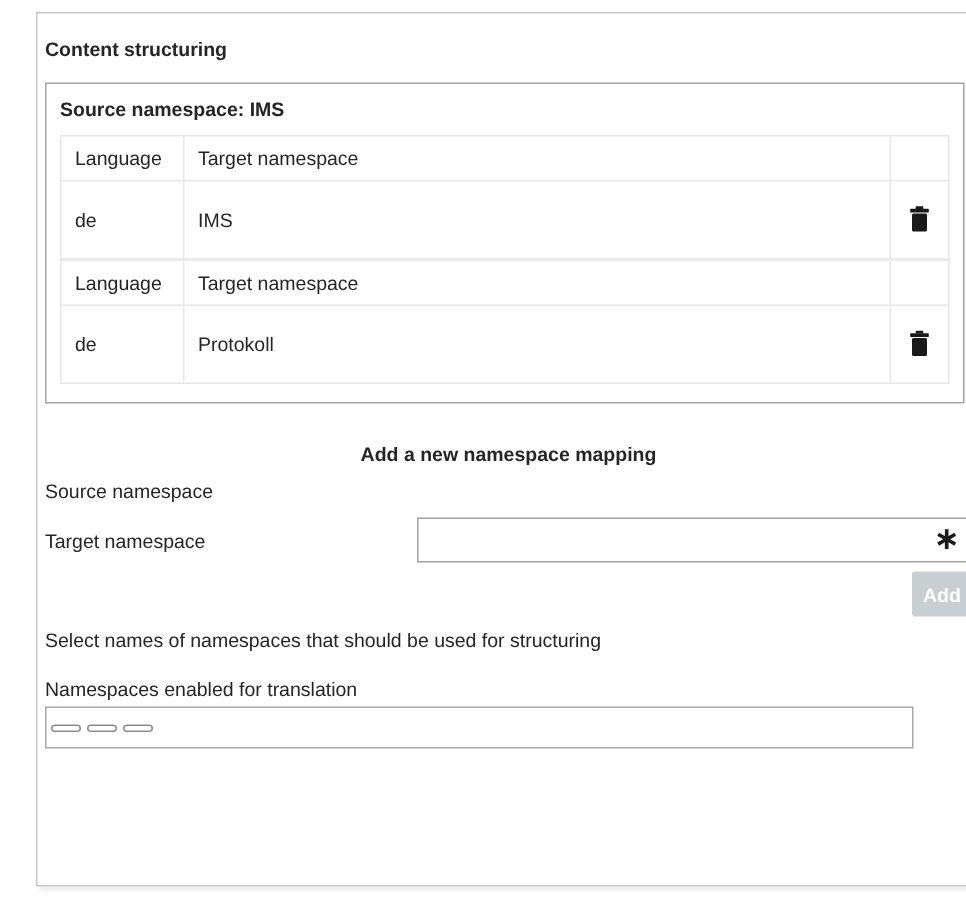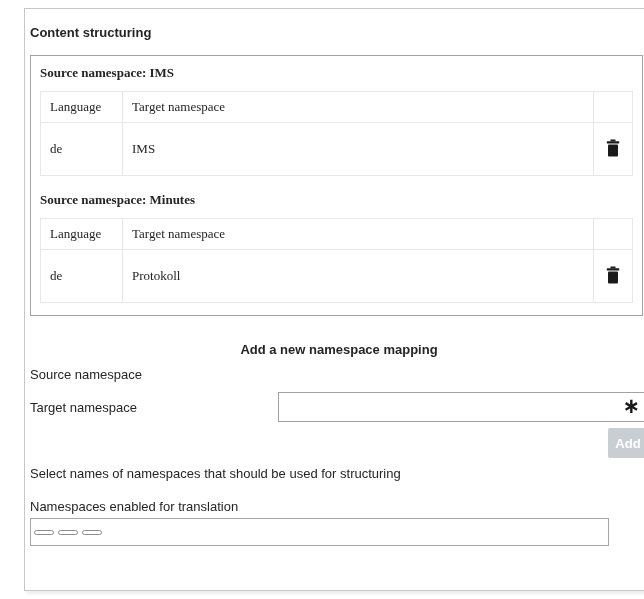--- a/index.html
+++ b/index.html
@@ -15,21 +15,20 @@
     box-shadow: 2px 3px 3px rgba(0,0,0,0.07);
     padding: 8px 3px 8px 5px;
   }
   .h-bold { font-weight: bold; margin-top: 8px; }
   .subtitle { margin-top: 12px; }
   .mapping-box {
     margin-top: 15px; margin-right: 5px;
     border: 1px solid #a3a3a3;
     padding: 9px 9px 12px 9px;
     background: #fff;
-    font-family: Liberation Serif, serif;
   }
   .group-heading { font-weight: bold; }
   .group-heading + table { margin-top: 10px; }
   .group-heading.second { margin-top: 16px; }
   table.ns-table { width: 100%; border-collapse: collapse; background: #fff; }
   table.ns-table th, table.ns-table td {
     border: 1px solid #e7e7e7; text-align: left; font-weight: normal;
     padding: 7px 9px; vertical-align: middle;
   }
   table.ns-table td { padding: 14px 9px; }
@@ -109,21 +108,20 @@
                 <rect x="1.8" y="2.2" width="12.4" height="2.4" rx="0.5"></rect>
                 <rect x="3" y="5.4" width="10" height="12" rx="1"></rect>
               </svg>
             </span>
           </button>
         </td>
       </tr>
     </tbody>
       </table>
 
-    <div class="group-heading second">Source namespace: Minutes</div>
     <table class="ns-table">
       <colgroup>
           <col class="c-lang">
           <col>
           <col class="c-act">
         </colgroup>
       <tbody>
           <tr>
         <th>Language</th>
         <th>Target namespace</th>

